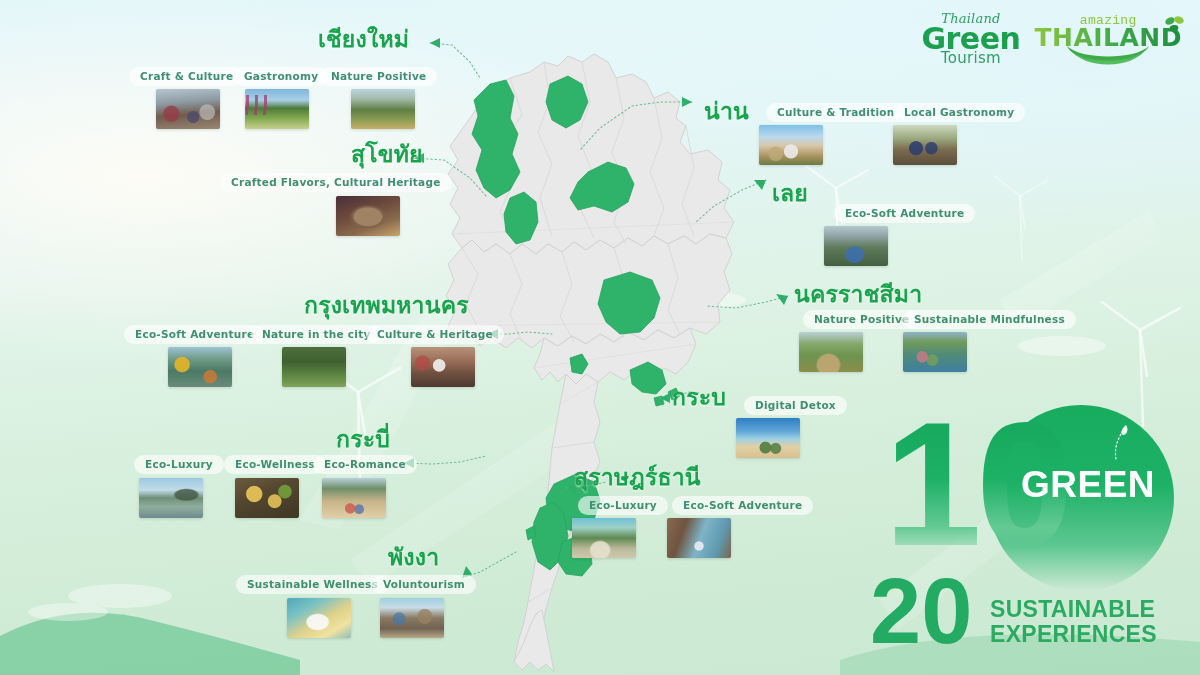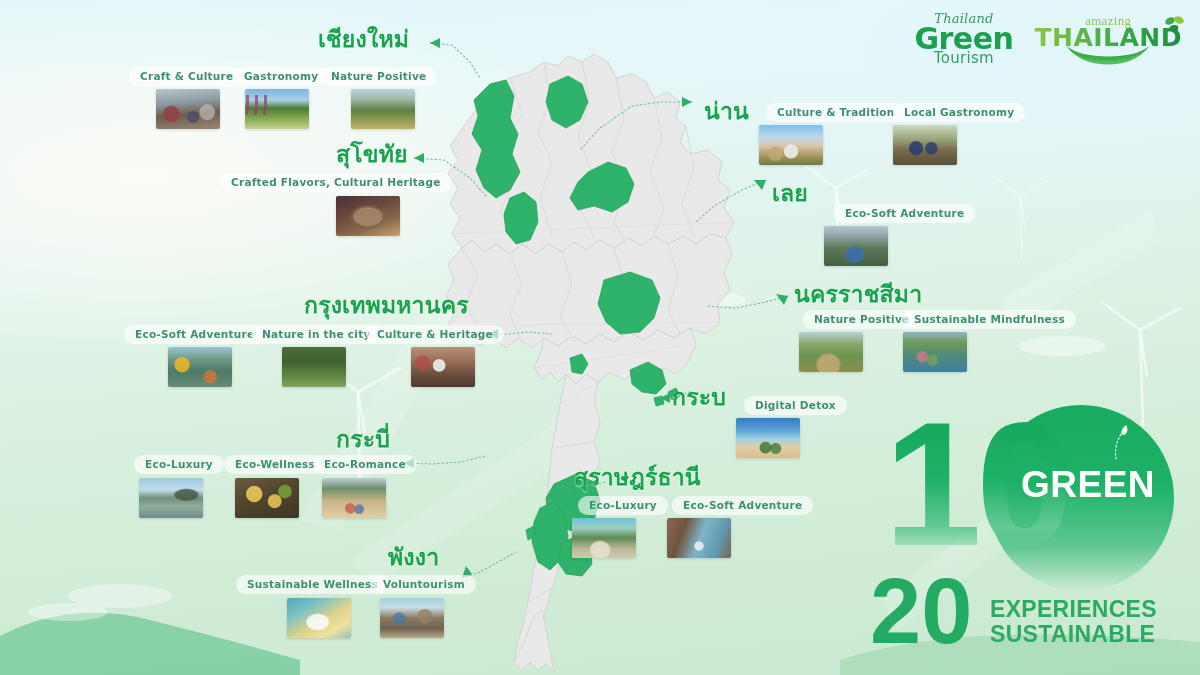--- a/index.html
+++ b/index.html
@@ -51,27 +51,27 @@
     box-shadow:0 1px 3px rgba(40,70,55,.18);
   }
   .thumb > div{ position:absolute; inset:0; }
 
   
   .conn{ position:absolute; inset:0; pointer-events:none; }
   .conn path{ fill:none; stroke:#6bbf95; stroke-width:1.05; stroke-dasharray:1.6 2.6; stroke-linecap:round; }
   .conn polygon{ fill:#2fae6a; }
 
   
-  .logos{ position:absolute; right:18px; top:12px; display:flex; gap:21px; align-items:flex-start; }
+  .logos{ position:absolute; right:18px; top:12px; display:flex; gap:14px; align-items:flex-start; }
   .logo-tgt{ text-align:center; line-height:1; }
   .logo-tgt .l1{ font-family:"DejaVu Serif", serif; font-style:italic; font-size:13px; color:#2f9e62; letter-spacing:.2px; }
   .logo-tgt .l2{ font-family:"DejaVu Sans", sans-serif; font-weight:700; font-size:30px; color:#1ba04e; letter-spacing:-.5px; margin-top:-1px; }
   .logo-tgt .l3{ font-family:"DejaVu Sans", sans-serif; font-weight:400; font-size:15px; color:#2f9e62; letter-spacing:.3px; margin-top:-3px; }
   .logo-at{ position:relative; text-align:center; line-height:1; padding-top:2px; }
-  .logo-at .a1{ font-family:Liberation Serif, serif; font-size:13px; color:#8dc63f; letter-spacing:.3px; }
+  .logo-at .a1{ font-family:Liberation Mono, monospace; font-size:13px; color:#8dc63f; letter-spacing:.3px; }
   .logo-at .a2{ font-family:"DejaVu Sans", sans-serif; font-weight:700; font-size:25px; letter-spacing:.5px;
                 background:linear-gradient(90deg,#8dc63f 0%,#3faa4a 55%,#1f8f3e 100%);
                 -webkit-background-clip:text; background-clip:text; color:transparent; margin-top:-2px; }
   .logo-at .swoosh{ width:86px; height:26px; margin:-6px auto 0; }
   .logo-at .leaves{ position:absolute; right:-6px; top:2px; width:26px; height:22px; }
 
   
   .badge{ position:absolute; right:24px; bottom:18px; width:300px; height:252px; }
   .circle10{
     position:absolute; right:2px; top:0; width:186px; height:186px; border-radius:50%;
@@ -260,21 +260,21 @@
     <div style="background:radial-gradient(circle at 24% 62%,rgba(150,60,70,.8) 0 14%,transparent 16%),radial-gradient(circle at 58% 70%,rgba(70,70,110,.7) 0 12%,transparent 14%),radial-gradient(circle at 80% 58%,rgba(200,200,200,.6) 0 13%,transparent 15%);"></div>
   </div>
   <div class="thumb" style="left:245px; top:89px;">
     <div style="background:linear-gradient(180deg,#7fb6dd 0%,#a9cfe6 28%,#4e7a3a 48%,#7fa84e 72%,#c9cf8e 100%);"></div>
     <div style="background:repeating-linear-gradient(92deg,rgba(160,60,110,.75) 0 3px,transparent 3px 9px);top:14%;height:52%;left:2%;width:36%;"></div>
   </div>
   <div class="thumb" style="left:351px; top:89px;">
     <div style="background:linear-gradient(180deg,#bcd4e0 0%,#9fb8a6 26%,#5f7f46 52%,#8a9b52 76%,#c6b06a 100%);"></div>
   </div>
 
-  <div class="city" style="left:336px; top:143px;">สุโขทัย</div>
+  <div class="city" style="left:351px; top:143px;">สุโขทัย</div>
   <div class="pill" style="left:220px; top:173px;">Crafted Flavors, Cultural Heritage</div>
   <div class="thumb" style="left:336px; top:196px;">
     <div style="background:linear-gradient(160deg,#4a2f3a 0%,#6d4a3c 40%,#8a6a4e 70%,#c9a46d 100%);"></div>
     <div style="background:radial-gradient(ellipse at 50% 52%,#a08264 0 30%,#7d6349 34%,transparent 42%);"></div>
   </div>
 
   <div class="city" style="left:704px; top:100px;">น่าน</div>
   <div class="pill" style="left:766px; top:103px;">Culture &amp; Tradition</div>
   <div class="pill" style="left:893px; top:103px;">Local Gastronomy</div>
   <div class="thumb" style="left:759px; top:125px;">
@@ -395,18 +395,18 @@
     <svg class="sprout" viewBox="0 0 30 40">
       <path d="M14 38 C 12 26, 16 16, 24 6" fill="none" stroke="#ffffff" stroke-width="1.2" stroke-dasharray="1.6 2.4" stroke-linecap="round" opacity=".9"></path>
       <path d="M24 4 C 19 8, 18 13, 21 14 C 25 14, 27 8, 24 4 Z" fill="#ffffff" opacity=".95"></path>
     </svg>
     <div class="digit1" style="letter-spacing:-6px;">10</div>
     <div class="gc">
       <div>GREEN</div>
     </div>
     <div class="digit20">20</div>
     <div class="sust">
+      <div>SUSTAINABLE</div>
       <div>EXPERIENCES</div>
-      <div>SUSTAINABLE</div>
     </div>
   </div>
 
 </div>
 
 </body></html>

